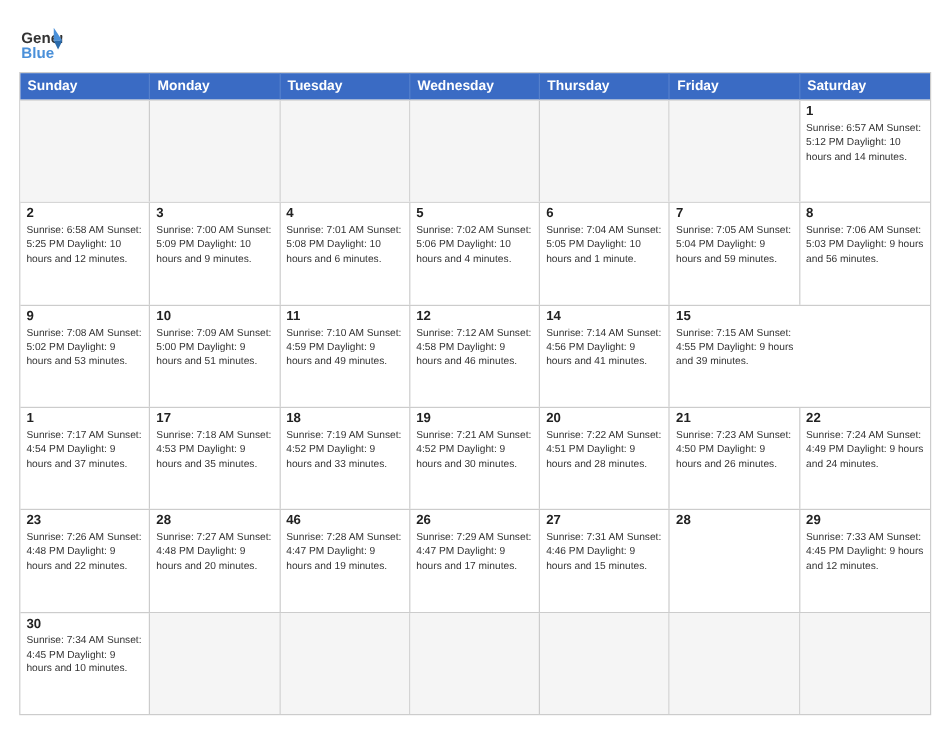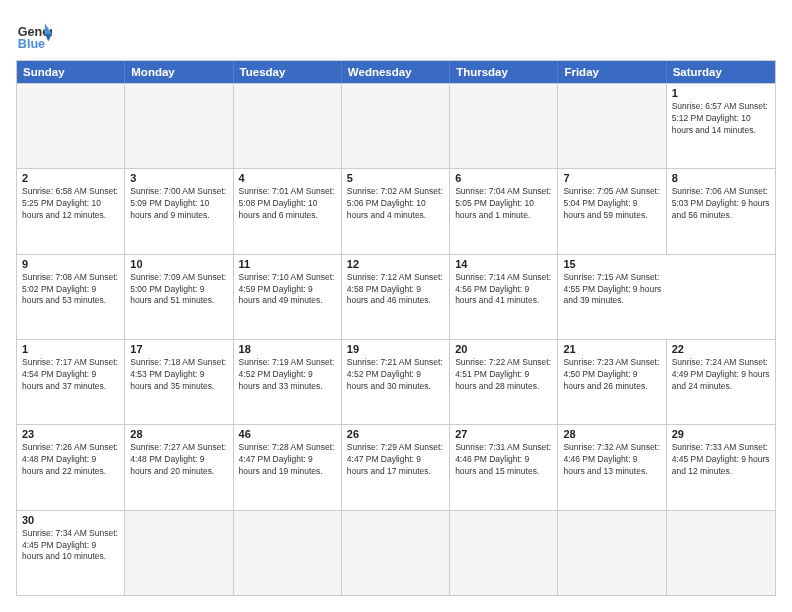--- a/index.html
+++ b/index.html
@@ -300,23 +300,20 @@
 Daylight: 9 hours and 17 minutes.</div>
           </div>
           <div class="cal-cell">
             <span class="day-number">27</span>
             <div class="day-info">Sunrise: 7:31 AM
 Sunset: 4:46 PM
 Daylight: 9 hours and 15 minutes.</div>
           </div>
           <div class="cal-cell">
             <span class="day-number">28</span>
-            <div class="day-info">Sunrise: 7:32 AM
-Sunset: 4:46 PM
-Daylight: 9 hours and 13 minutes.</div>
           </div>
           <div class="cal-cell">
             <span class="day-number">29</span>
             <div class="day-info">Sunrise: 7:33 AM
 Sunset: 4:45 PM
 Daylight: 9 hours and 12 minutes.</div>
           </div>
         </div>
         <div class="cal-row">
           <div class="cal-cell">

